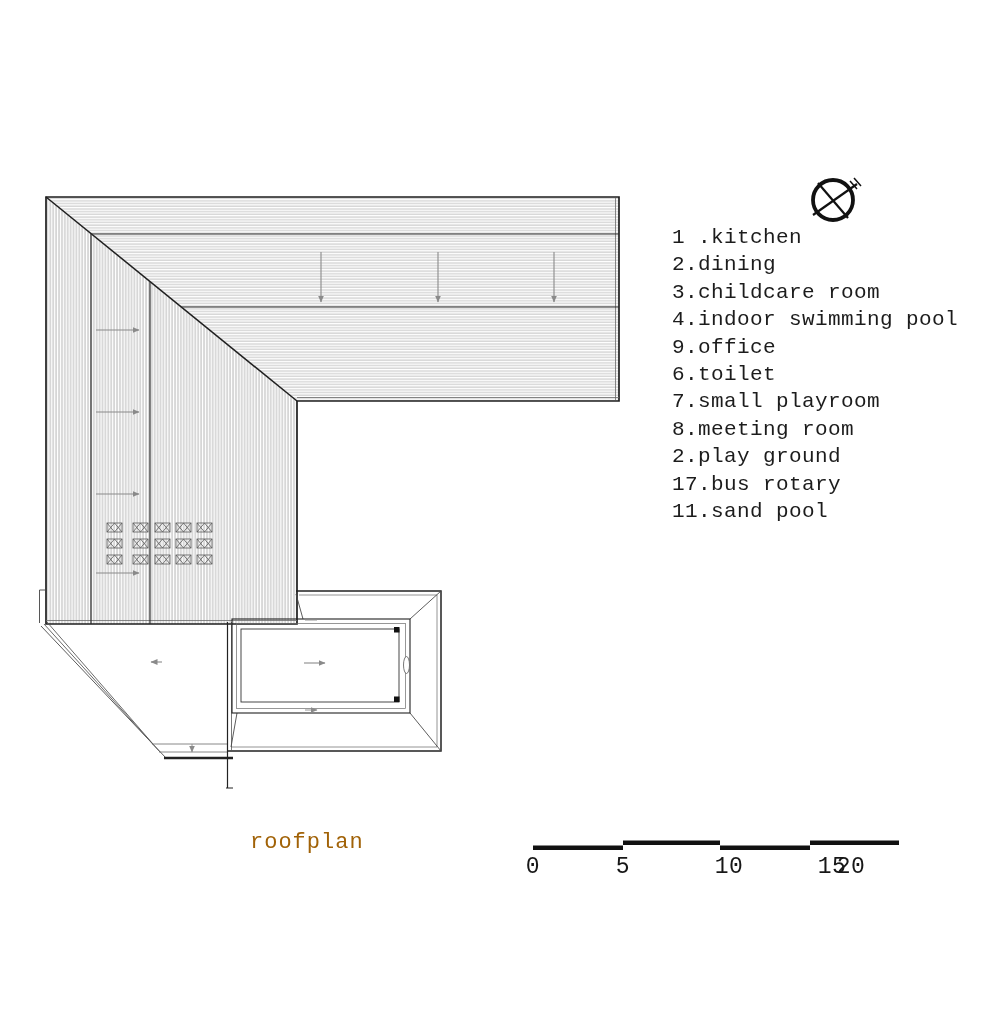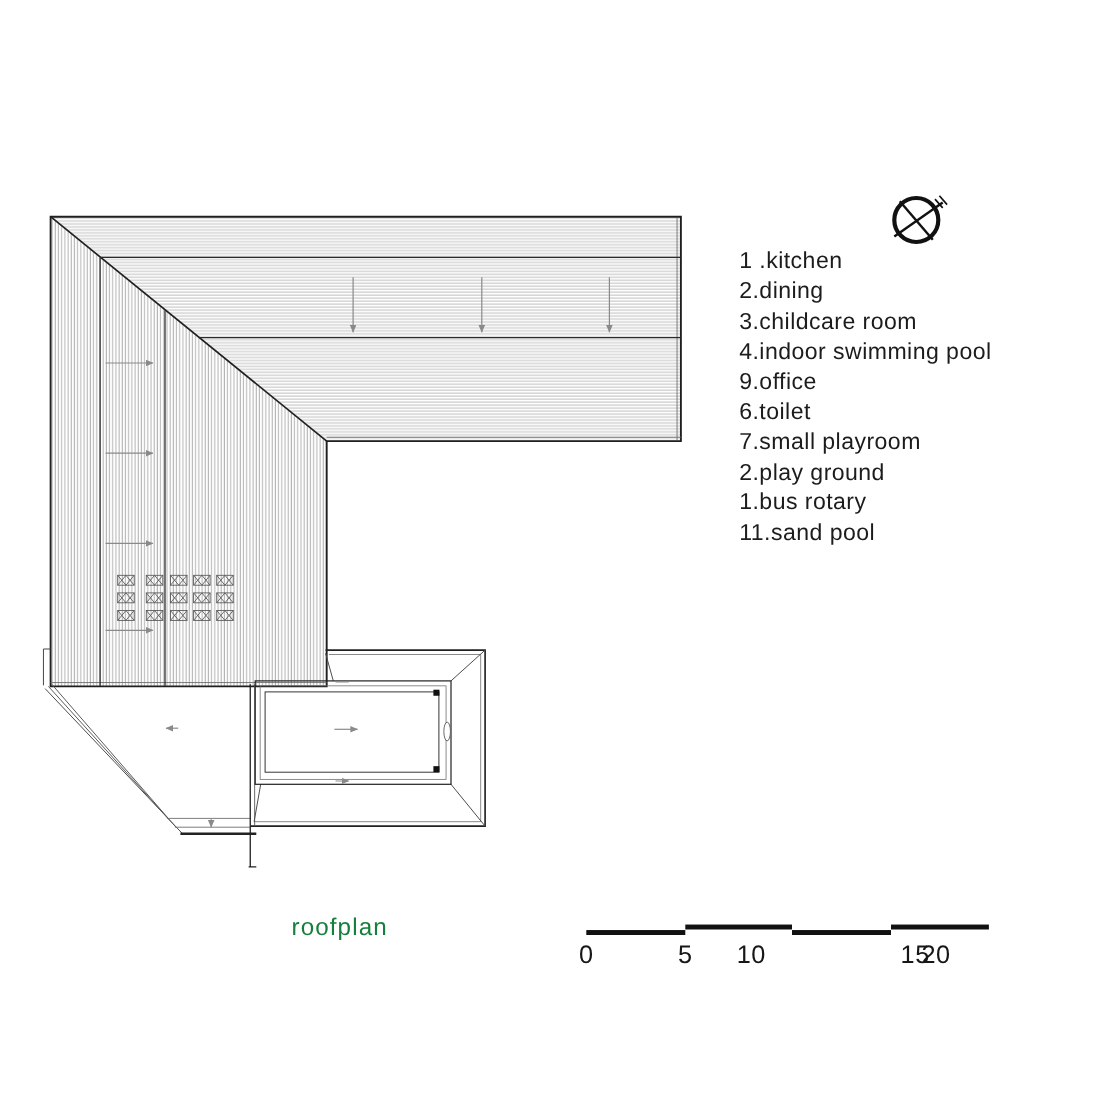--- a/index.html
+++ b/index.html
@@ -1,28 +1,28 @@
 <!DOCTYPE html>
 <html><head>
 <meta charset="utf-8">
 <style>
   html,body{margin:0;padding:0;background:#ffffff;}
   #stage{
     position:relative;width:1000px;height:1018px;background:#ffffff;overflow:hidden;
-    font-family:Liberation Sans, sans-serif;color:#1c1c1c;
+    font-family:Liberation Mono, monospace;color:#1c1c1c;
   }
   #plan-svg{position:absolute;left:0;top:0;}
   .legend{
     position:absolute;left:672px;top:224px;width:250px;
     font-size:21px;line-height:27.4px;letter-spacing:0.4px;color:#1c1c1c;
     font-stretch:semi-condensed;
   }
   .legend .li{white-space:nowrap;}
   .caption{
-    position:absolute;left:265px;top:830px;font-size:22px;letter-spacing:1px;color:#15803d;
+    position:absolute;left:250px;top:830px;font-size:22px;letter-spacing:1px;color:#a16207;
   }
   .scale-label{
     position:absolute;top:854px;transform:translateX(-50%);
     font-size:23px;color:#171717;letter-spacing:0.5px;
   }
 </style>
 </head>
 <body>
 
 <div id="stage">
@@ -136,26 +136,27 @@
   </svg>
 
   <div class="legend">
     <div class="li">1 .kitchen</div>
     <div class="li">2.dining</div>
     <div class="li">3.childcare room</div>
     <div class="li">4.indoor swimming pool</div>
     <div class="li">9.office</div>
     <div class="li">6.toilet</div>
     <div class="li">7.small playroom</div>
+    <div class="li">8.meeting room</div>
     <div class="li">2.play ground</div>
-    <div class="li">1.bus rotary</div>
+    <div class="li">17.bus rotary</div>
     <div class="li">11.sand pool</div>
   </div>
 
   <div class="caption">roofplan</div>
 
   <span class="scale-label" style="left:533px">0</span>
   <span class="scale-label" style="left:623px">5</span>
-  <span class="scale-label" style="left:683px">10</span>
+  <span class="scale-label" style="left:729px">10</span>
   <span class="scale-label" style="left:832px">15</span>
   <span class="scale-label" style="left:851px">20</span>
 
 </div>
 
 </body></html>

